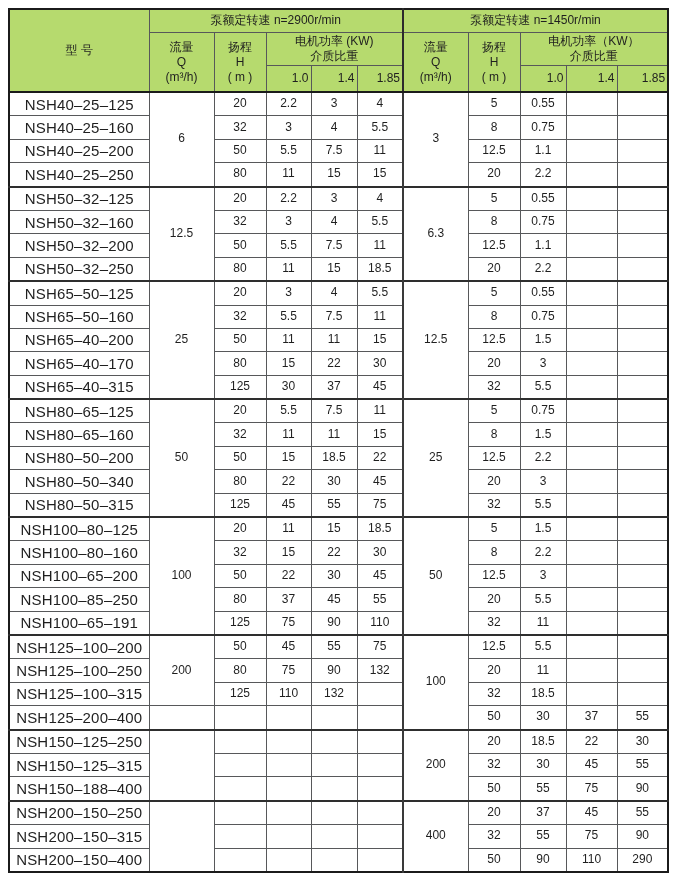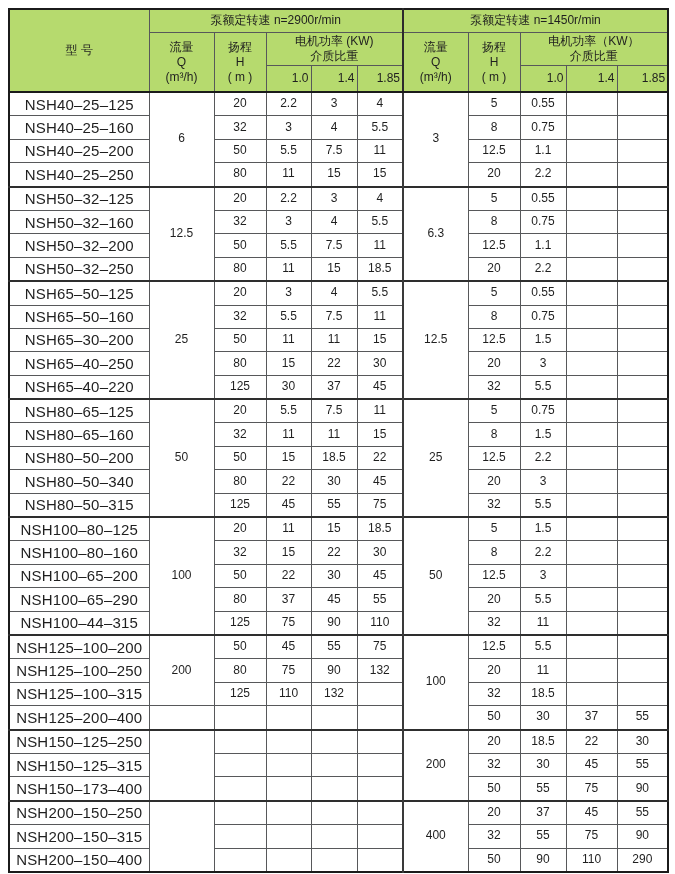--- a/index.html
+++ b/index.html
@@ -221,43 +221,43 @@
           <td>32</td>
           <td>5.5</td>
           <td>7.5</td>
           <td class="lend">11</td>
           <td>8</td>
           <td>0.75</td>
           <td></td>
           <td></td>
         </tr>
         <tr>
-          <td class="model">NSH65–30–200</td>
+          <td class="model">NSH65–40–200</td>
           <td>50</td>
           <td>11</td>
           <td>11</td>
           <td class="lend">15</td>
           <td>12.5</td>
           <td>1.5</td>
           <td></td>
           <td></td>
         </tr>
         <tr>
-          <td class="model">NSH65–40–250</td>
+          <td class="model">NSH65–40–170</td>
           <td>80</td>
           <td>15</td>
           <td>22</td>
           <td class="lend">30</td>
           <td>20</td>
           <td>3</td>
           <td></td>
           <td></td>
         </tr>
         <tr>
-          <td class="model">NSH65–40–220</td>
+          <td class="model">NSH65–40–315</td>
           <td>125</td>
           <td>30</td>
           <td>37</td>
           <td class="lend">45</td>
           <td>32</td>
           <td>5.5</td>
           <td></td>
           <td></td>
         </tr>
         <tr class="group-start">
@@ -346,32 +346,32 @@
           <td>50</td>
           <td>22</td>
           <td>30</td>
           <td class="lend">45</td>
           <td>12.5</td>
           <td>3</td>
           <td></td>
           <td></td>
         </tr>
         <tr>
-          <td class="model">NSH100–65–290</td>
+          <td class="model">NSH100–85–250</td>
           <td>80</td>
           <td>37</td>
           <td>45</td>
           <td class="lend">55</td>
           <td>20</td>
           <td>5.5</td>
           <td></td>
           <td></td>
         </tr>
         <tr>
-          <td class="model">NSH100–44–315</td>
+          <td class="model">NSH100–65–191</td>
           <td>125</td>
           <td>75</td>
           <td>90</td>
           <td class="lend">110</td>
           <td>32</td>
           <td>11</td>
           <td></td>
           <td></td>
         </tr>
         <tr class="group-start">
@@ -439,21 +439,21 @@
           <td></td>
           <td></td>
           <td></td>
           <td class="lend"></td>
           <td>32</td>
           <td>30</td>
           <td>45</td>
           <td>55</td>
         </tr>
         <tr>
-          <td class="model">NSH150–173–400</td>
+          <td class="model">NSH150–188–400</td>
           <td></td>
           <td></td>
           <td></td>
           <td class="lend"></td>
           <td>50</td>
           <td>55</td>
           <td>75</td>
           <td>90</td>
         </tr>
         <tr class="group-start">

